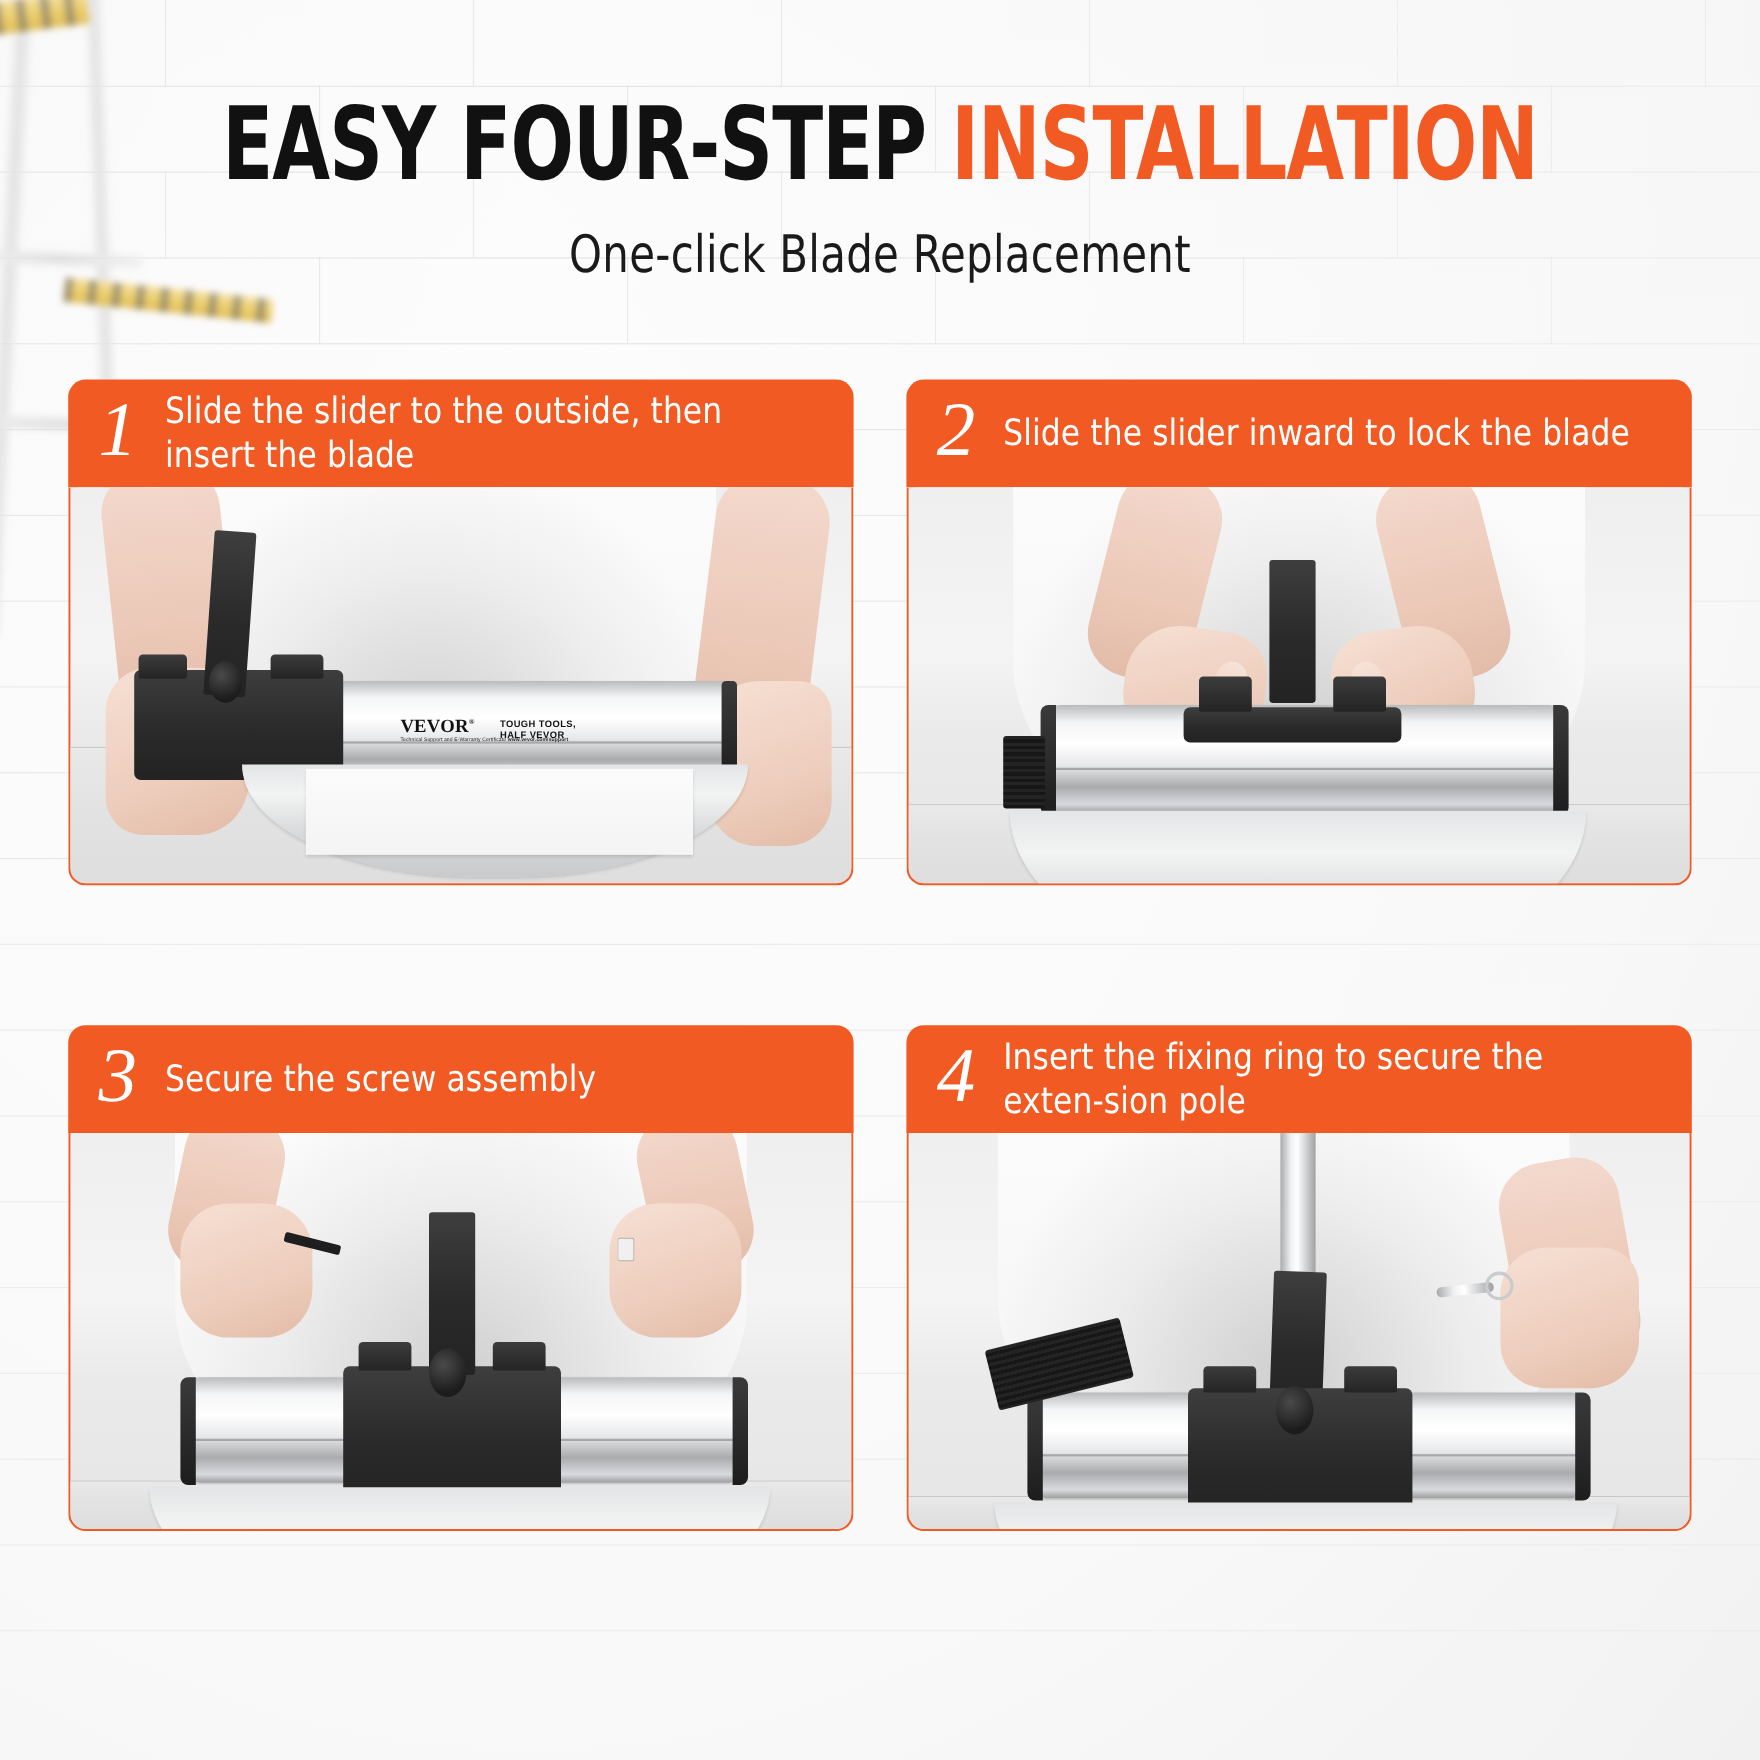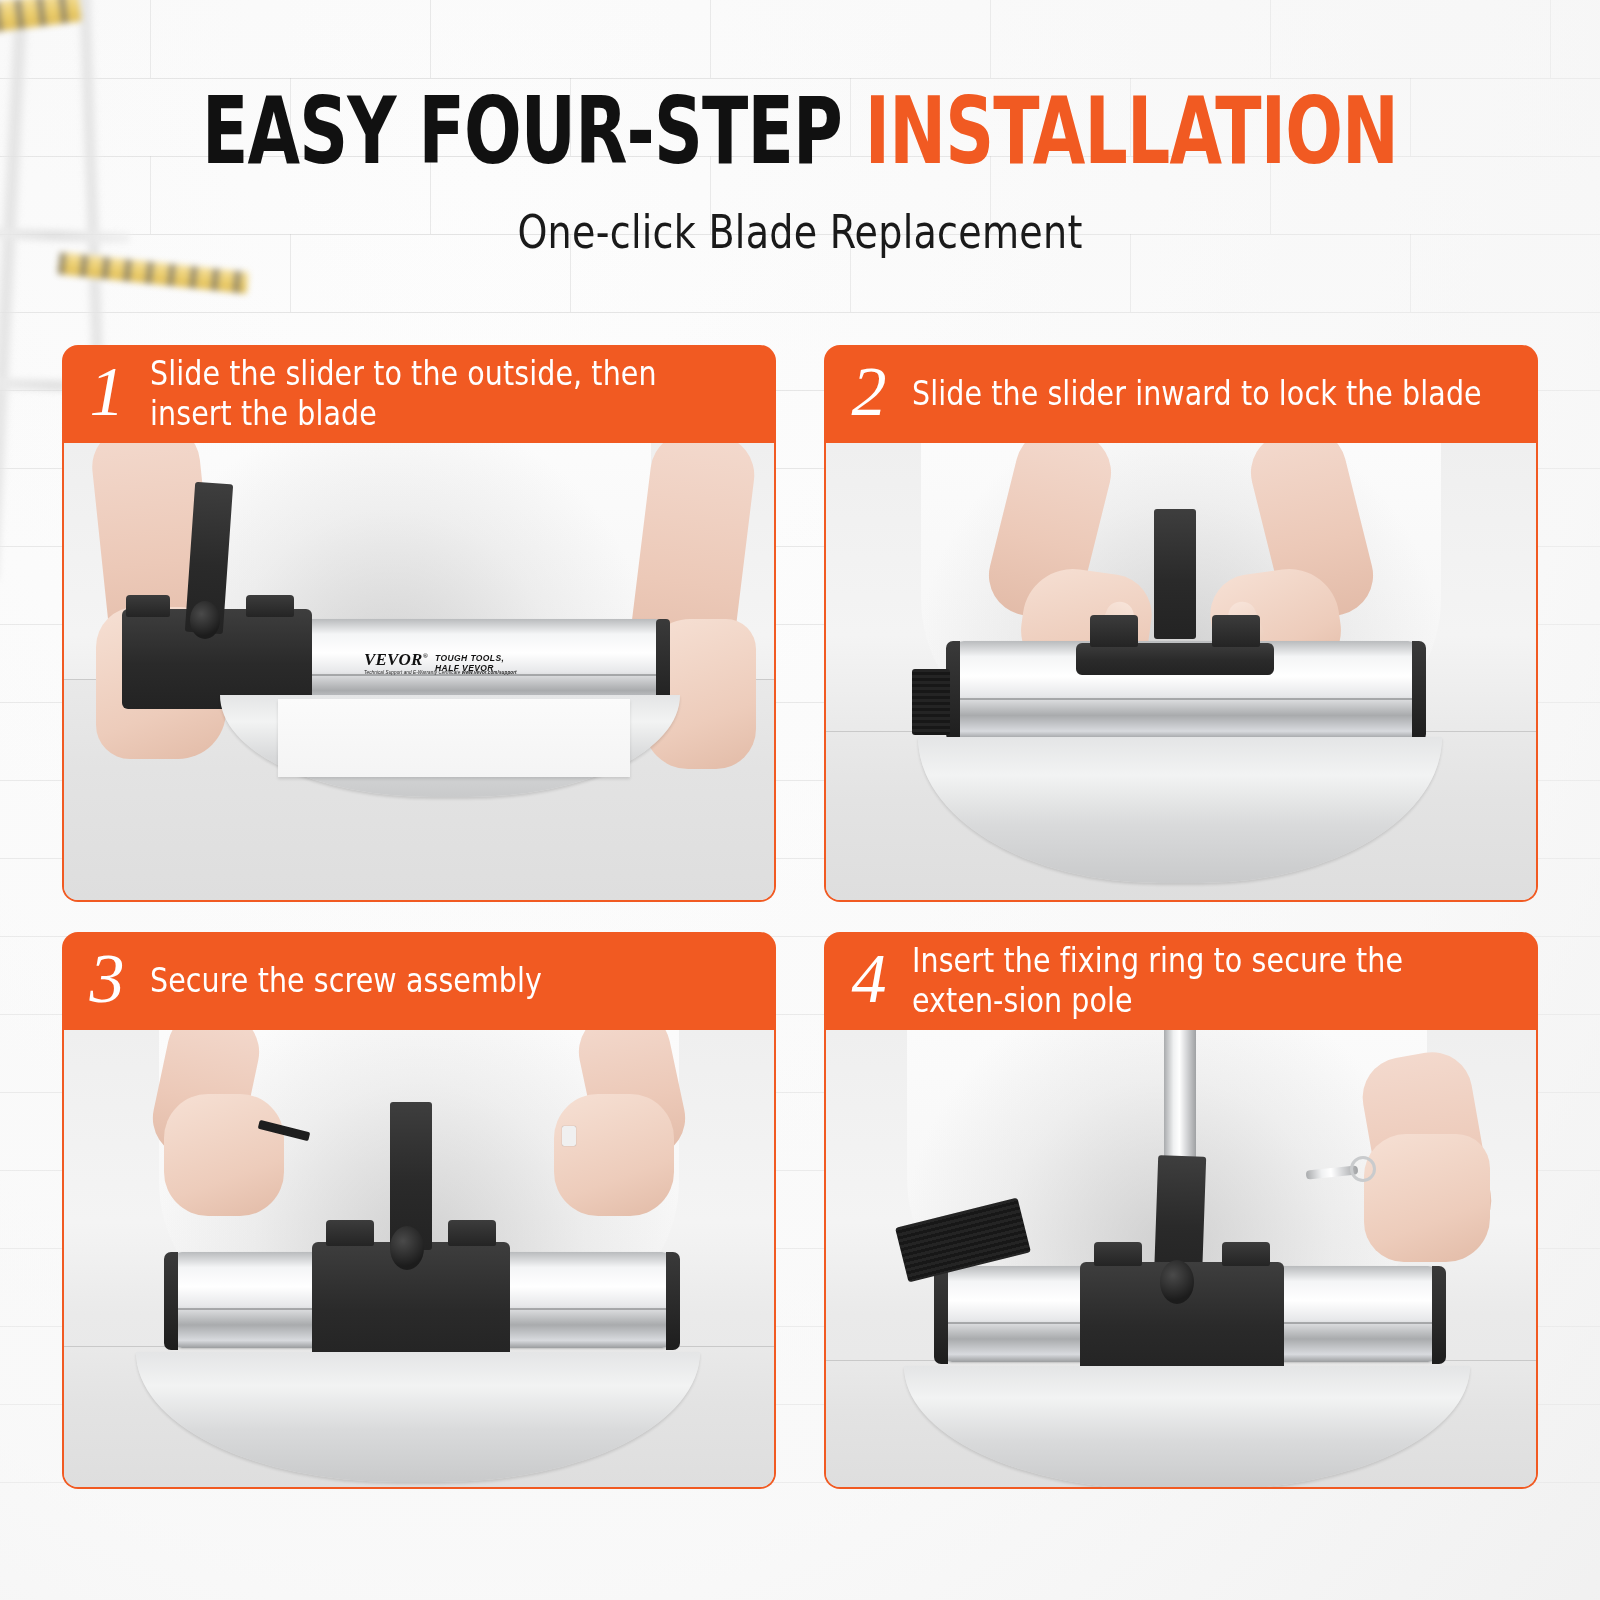--- a/index.html
+++ b/index.html
@@ -109,27 +109,26 @@
     font-size:33px;
     line-height:1.22;
     color:#ffffff;
     transform:scaleX(.96);
     transform-origin:left center;
     letter-spacing:.1px;
   }
 
   .step-photo{
     position:relative;
-    height:459px;
+    height:362px;
     border:2px solid #F15A22;
     border-top:none;
     border-radius:0 0 16px 16px;
     overflow:hidden;
     background:linear-gradient(180deg,#efefef 0%,#f4f4f4 42%,#eaeaea 62%,#e6e6e6 100%);
-    font-style:italic;
   }
 
   
   .scene{ position:absolute; inset:0; }
   .torso{
     position:absolute; left:50%; transform:translateX(-50%);
     top:-8px; width:430px; height:330px;
     background:
       radial-gradient(ellipse at 50% 70%, rgba(176,176,176,.55) 0%, rgba(205,205,205,.25) 45%, rgba(255,255,255,0) 72%),
       linear-gradient(180deg,#fcfcfc,#f7f7f7 60%,#f2f2f2);
@@ -229,21 +228,21 @@
   }
   .decal .brand{
     font-family:"Liberation Serif","DejaVu Serif",serif;
     font-weight:bold; font-size:17px; line-height:1;
     color:#111; letter-spacing:.2px;
   }
   .decal .reg{ font-size:7px; vertical-align:super; }
   .decal .tagline{
     font-family:"Liberation Sans", sans-serif;
     font-size:8.5px; line-height:1.22; font-weight:bold;
-    color:#111; letter-spacing:.4px; padding-top:2px;
+    color:#111; letter-spacing:.4px; padding-top:2px;margin-left:16px;
   }
   .decal .fine{
     position:absolute; left:0; top:19px;
     font-family:"Liberation Sans", sans-serif;
     font-size:4.6px; color:#222; white-space:nowrap; letter-spacing:.1px;
   }
   .decal .fine b{ font-weight:bold; }
 </style>
 </head>
 <body>

